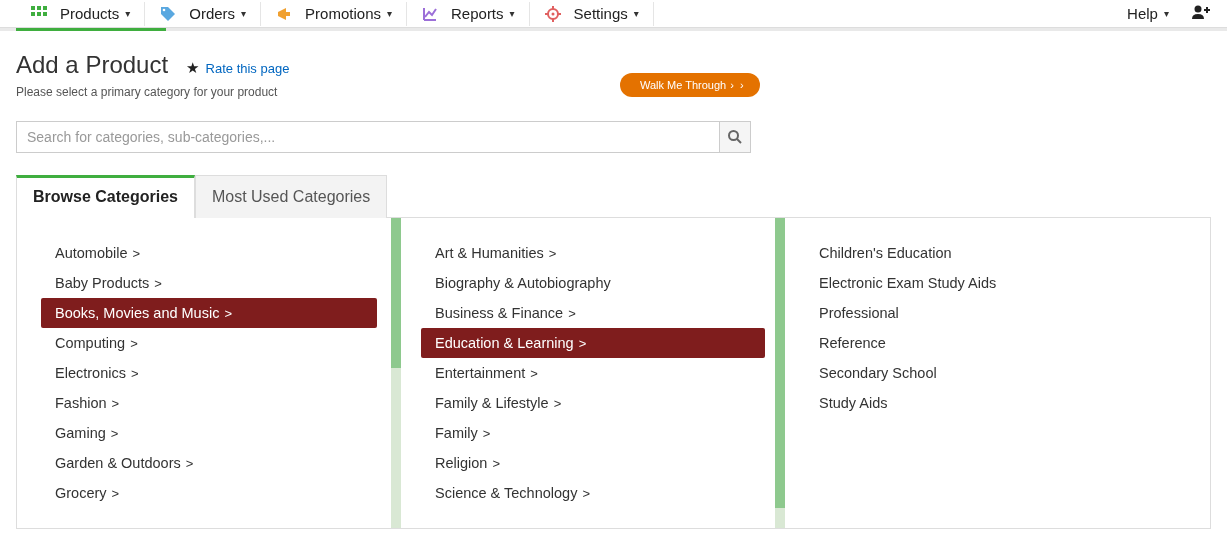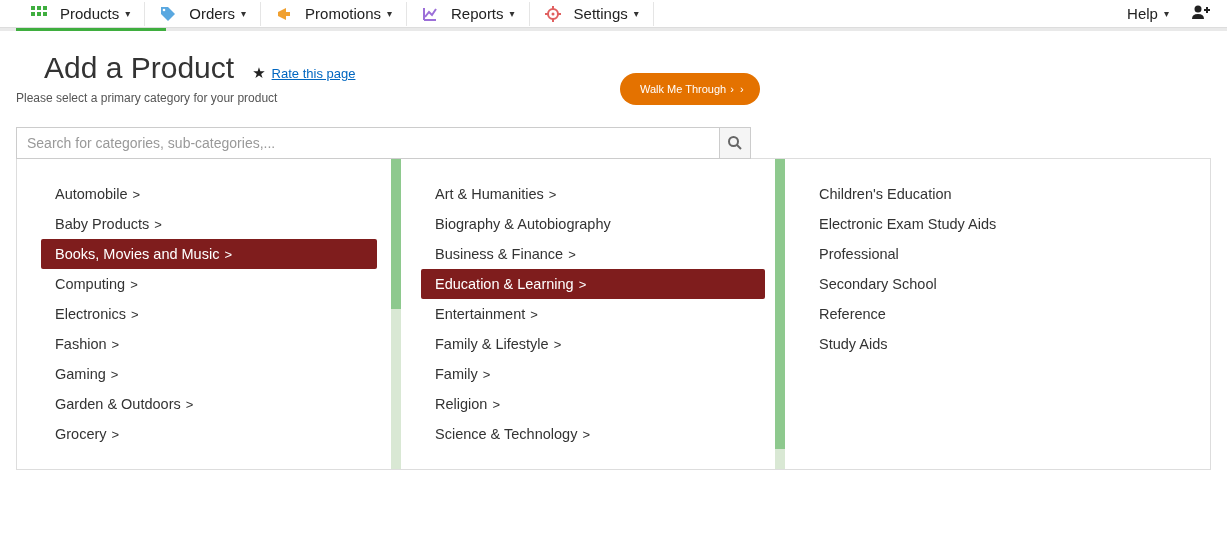--- a/index.html
+++ b/index.html
@@ -15,27 +15,27 @@
   .nav-spacer { flex: 1; }
   .nav-right { display: flex; align-items: center; }
   .nav-right .help { display: flex; align-items: center; padding: 0 12px; height: 28px; cursor: pointer; }
   .user-ico { margin-left: 10px; }
   
   .green-stripe { height: 3px; background: #e9e9e9; position: relative; }
   .green-stripe::before { content: ""; position: absolute; left: 16px; top: 0; width: 150px; height: 3px; background: #3fae3f; }
   
   .content { padding: 20px 16px 0 16px; position: relative; }
   .title-row { display: flex; align-items: baseline; }
-  .page-title { font-size: 30px; color: #333; font-weight: normal; margin-left: 28px; }
+  .page-title { font-size: 24px; color: #333; font-weight: normal; }
   .rate { margin-left: 18px; display: inline-flex; align-items: center; }
   .rate-star { color: #222; font-size: 15px; margin-right: 6px; }
-  .rate-link { color: #0066c0; text-decoration: underline; font-size: 13px; cursor: pointer; }
+  .rate-link { color: #0066c0; font-size: 13px; cursor: pointer; }
   .subtitle { font-size: 12px; color: #555; margin-top: 6px; }
   
-  .walk-btn { position: absolute; left: 620px; top: 42px; background: #e47200; color: #fff; border: none; border-radius: 16px; height: 32px; padding: 0 16px; font-size: 13px; cursor: pointer; display: inline-flex; align-items: center; }
+  .walk-btn { position: absolute; left: 620px; top: 42px; background: #e47200; color: #fff; border: none; border-radius: 16px; height: 24px; padding: 0 16px; font-size: 13px; cursor: pointer; display: inline-flex; align-items: center; }
   .walk-btn span { margin-left: 4px; font-size: 11px; }
   
   .search-row { display: flex; margin-top: 22px; width: 735px; }
   .search-input { flex: 1; height: 32px; border: 1px solid #ccc; border-right: none; padding: 0 10px; font-size: 14px; color: #0c4a6e; }
   .search-input::placeholder { color: #999; }
   .search-btn { width: 32px; height: 32px; border: 1px solid #ccc; background: #f5f5f5; cursor: pointer; display: flex; align-items: center; justify-content: center; }
   
   .tabs { display: flex; margin-top: 22px; }
   .tab { padding: 12px 16px; font-size: 16px; cursor: pointer; border: 1px solid #ddd; border-bottom: none; background: #f3f3f3; color: #555; }
   .tab.active { background: #fff; color: #222; font-weight: bold; border-top: 3px solid #3fae3f; position: relative; z-index: 2; padding-top: 10px; }
@@ -154,20 +154,24 @@
   <div class="search-row">
     <input class="search-input" placeholder="Search for categories, sub-categories,..." style="">
     <button class="search-btn">
       <svg width="16" height="16" viewBox="0 0 16 16">
           <circle cx="6.5" cy="6.5" r="4.5" fill="none" stroke="#666" stroke-width="2"></circle>
           <line x1="10" y1="10" x2="14" y2="14" stroke="#666" stroke-width="2"></line>
         </svg>
     </button>
   </div>
 
+  <div class="tabs">
+    <div class="tab active">Browse Categories</div>
+    <div class="tab">Most Used Categories</div>
+  </div>
 
   <div class="panel">
     <div class="col col1" id="col1">
       <div class="scrollbar">
           <div class="scrollbar-track"></div>
           <div class="scrollbar-thumb"></div>
         </div>
     <div class="cat-item">
           <span>Automobile</span>
           <span class="chev">&gt;</span>
@@ -250,23 +254,23 @@
         <div class="cat-item">
           <span>Children's Education</span>
         </div>
         <div class="cat-item">
           <span>Electronic Exam Study Aids</span>
         </div>
         <div class="cat-item">
           <span>Professional</span>
         </div>
         <div class="cat-item">
+          <span>Reference</span>
+        </div>
+        <div class="cat-item">
           <span>Secondary School</span>
         </div>
         <div class="cat-item">
-          <span>Reference</span>
-        </div>
-        <div class="cat-item">
           <span>Study Aids</span>
         </div>
       </div>
   </div>
 </div>
 
 </body></html>

